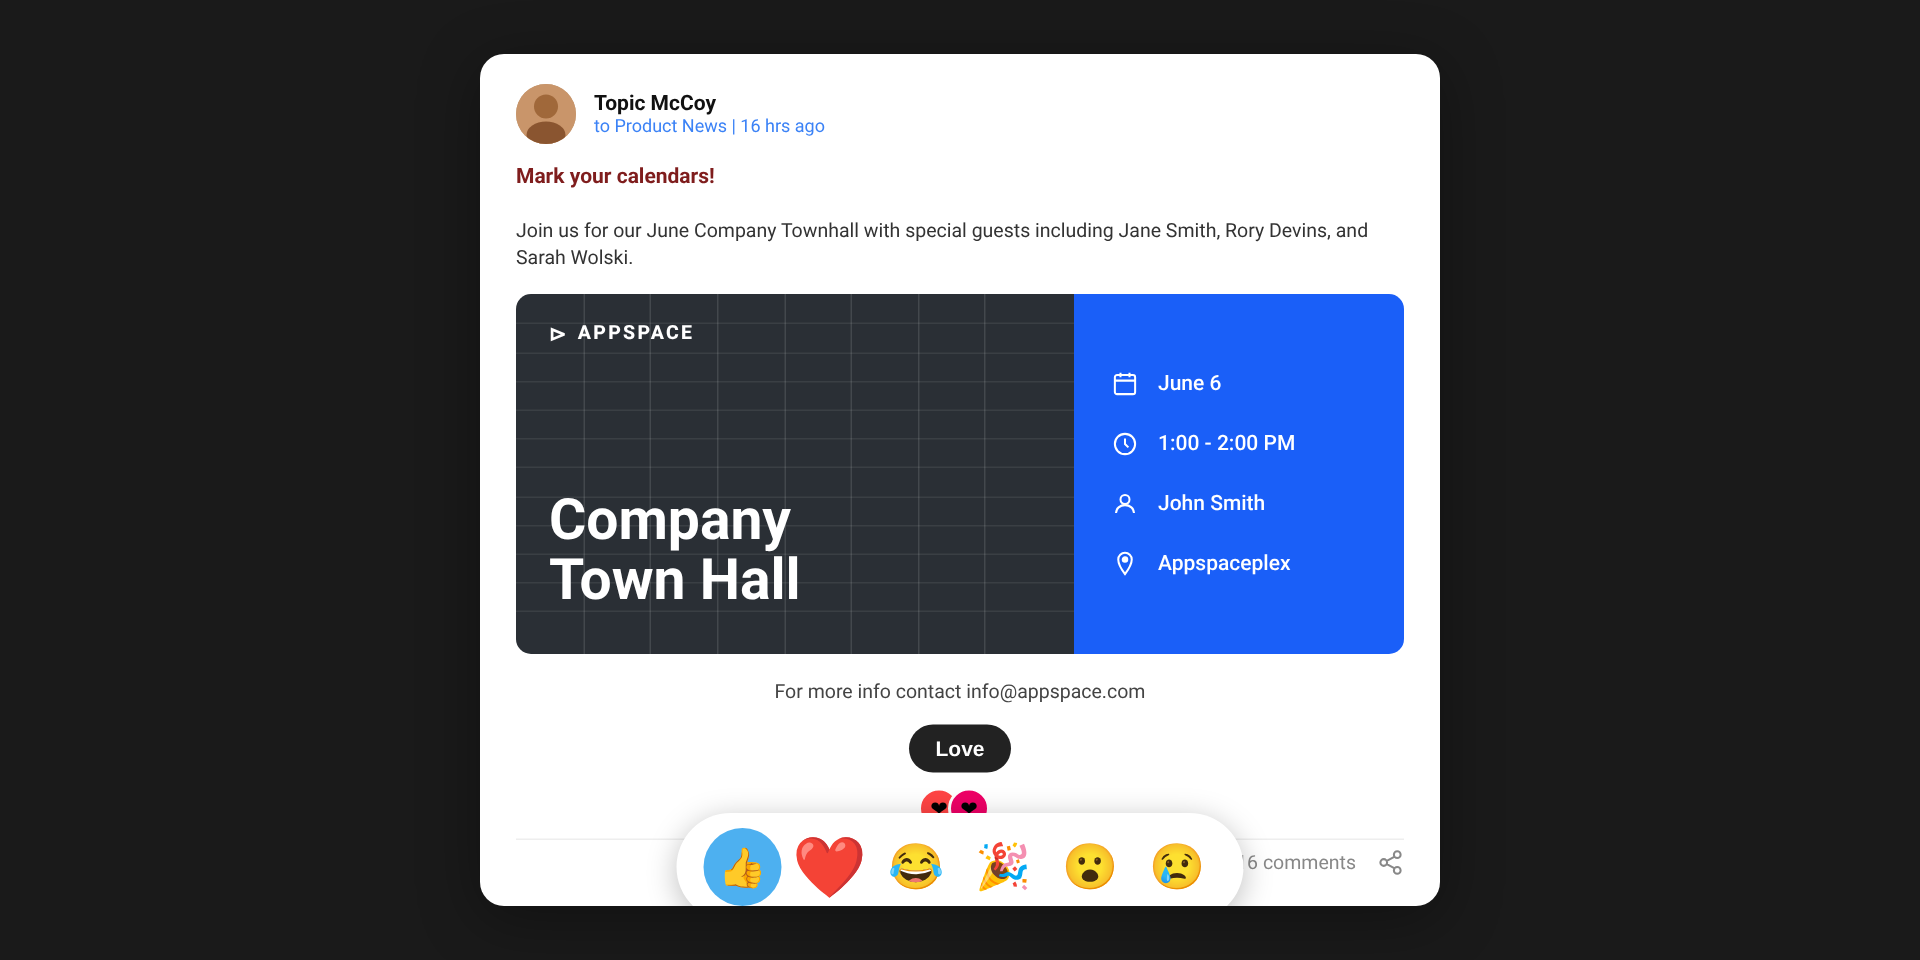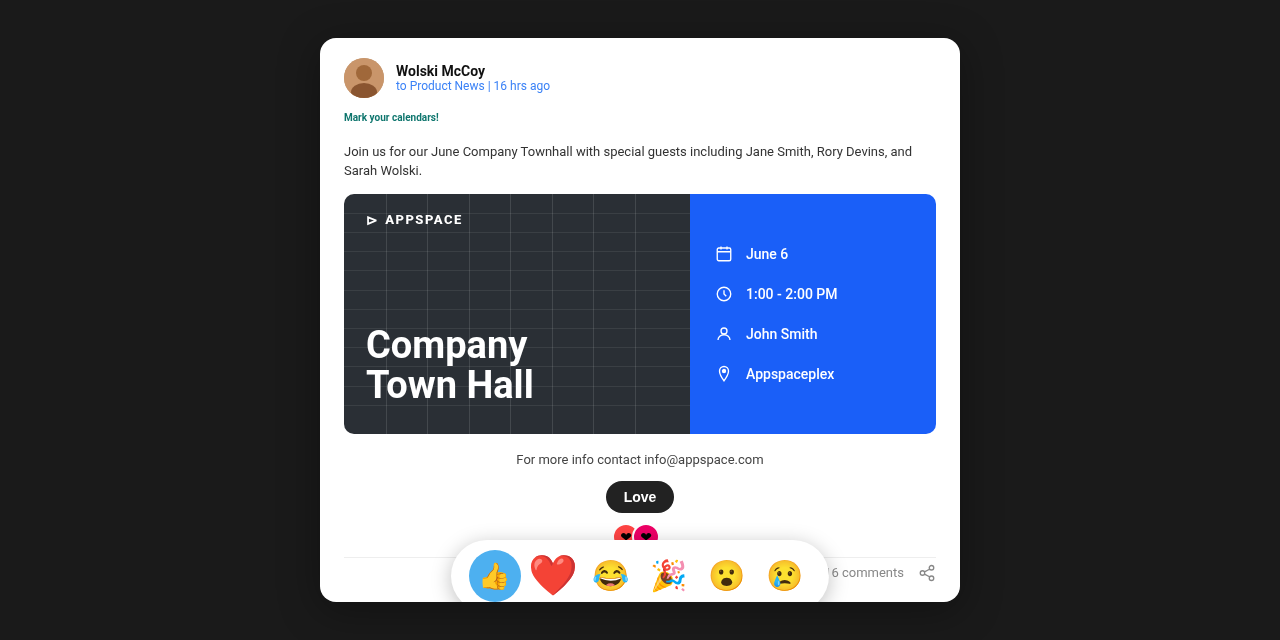--- a/index.html
+++ b/index.html
@@ -41,21 +41,21 @@
       display: flex;
       align-items: center;
       justify-content: center;
     }
     .avatar svg { width: 40px; height: 40px; }
     .post-meta { display: flex; flex-direction: column; }
     .post-author { font-weight: 700; font-size: 14px; color: #111; }
     .post-sub { font-size: 12px; color: #3b82f6; }
     
     .post-body { margin-bottom: 14px; }
-    .post-title-text { font-weight: 700; font-size: 10px; color: #0f766e; margin-bottom: 20px; }
+    .post-title-text { font-weight: 700; font-size: 14px; color: #7f1d1d; margin-bottom: 20px; }
     .post-desc { font-size: 13px; color: #333; line-height: 1.4; }
     
     .event-banner {
       display: flex;
       border-radius: 10px;
       overflow: hidden;
       height: 240px;
       margin-bottom: 18px;
     }
     .banner-left {
@@ -94,21 +94,21 @@
       z-index: 2;
       margin-bottom: 8px;
     }
     .banner-topic {
       font-size: 12px;
       color: #ccc;
       position: relative;
       z-index: 2;
     }
     .banner-right {
-      width: 246px;
+      width: 220px;
       background: #1a5ff8;
       padding: 28px 24px;
       display: flex;
       flex-direction: column;
       gap: 20px;
       justify-content: center;
     }
     .event-detail {
       display: flex;
       align-items: center;
@@ -243,21 +243,21 @@
 
     <div class="post-header">
       <div class="avatar">
         <svg viewBox="0 0 40 40" xmlns="http://www.w3.org/2000/svg">
           <rect width="40" height="40" fill="#c9956a"></rect>
           <circle cx="20" cy="15" r="8" fill="#a0683a"></circle>
           <ellipse cx="20" cy="34" rx="13" ry="9" fill="#8a5530"></ellipse>
         </svg>
       </div>
       <div class="post-meta">
-        <span class="post-author">Wolski McCoy</span>
+        <span class="post-author">Topic McCoy</span>
         <span class="post-sub">to Product News | 16 hrs ago</span>
       </div>
     </div>
 
     <div class="post-body">
       <div class="post-title-text">Mark your calendars!</div>
       <div class="post-desc">Join us for our June Company Townhall with special guests including Jane Smith, Rory Devins, and Sarah Wolski.</div>
     </div>
 
     <div class="event-banner">

